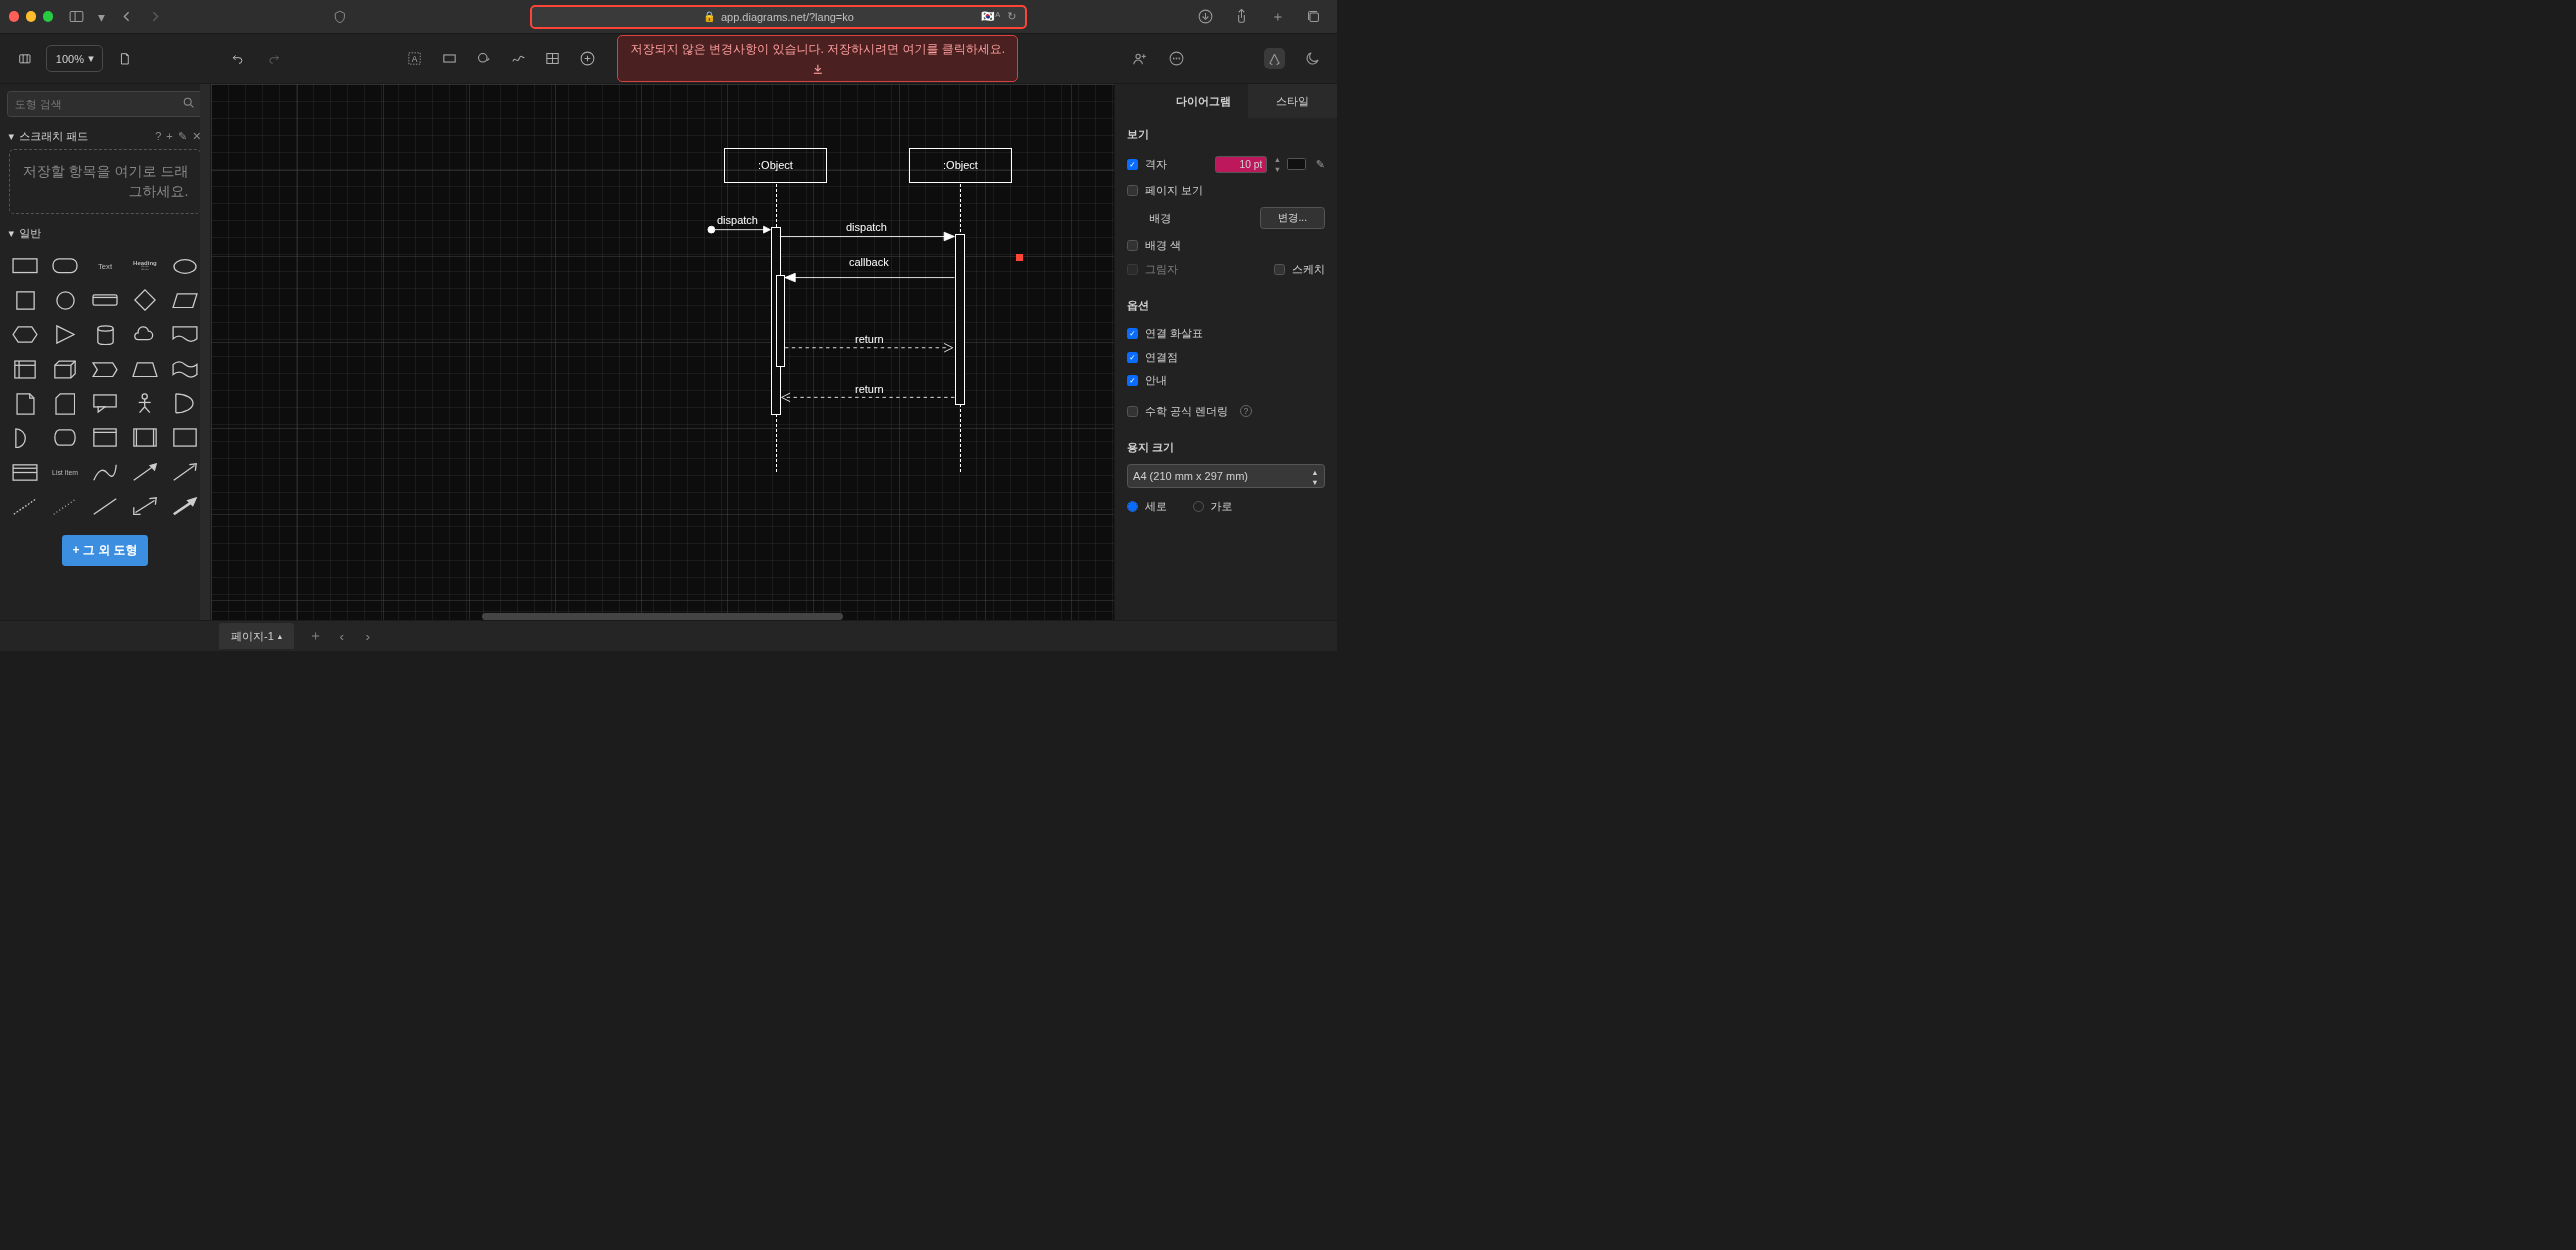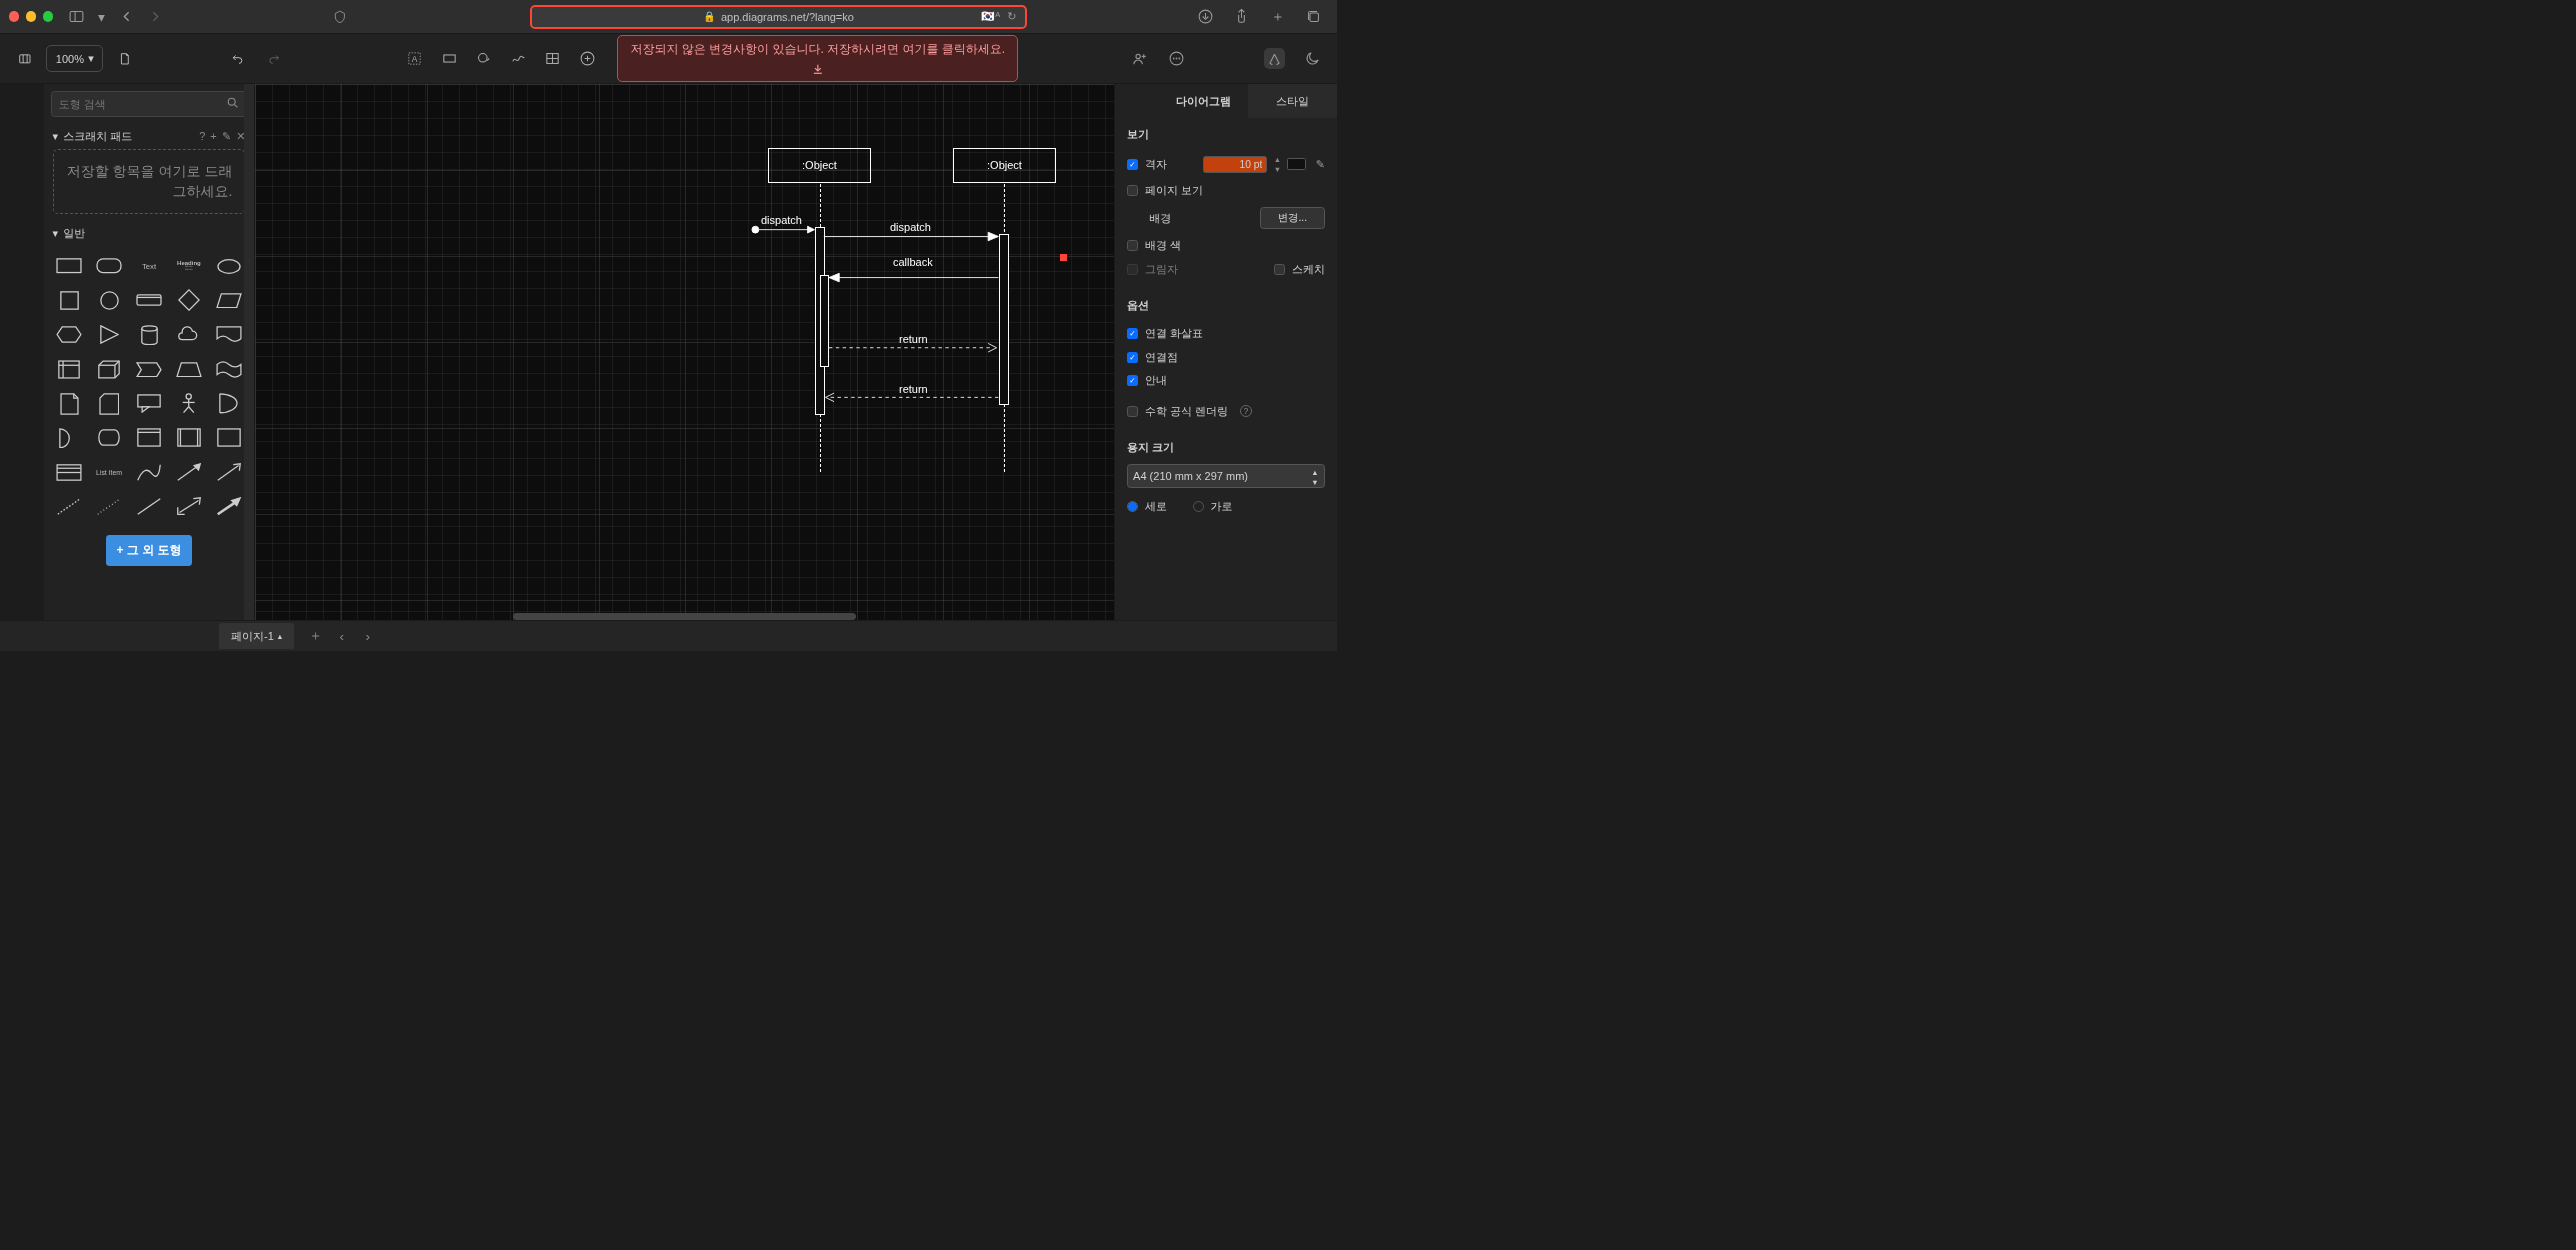--- a/index.html
+++ b/index.html
@@ -24,21 +24,21 @@
     .app-toolbar { height: 50px; background: #222; display: flex; align-items: center; padding: 0 10.3px; border-bottom: 0.9px solid #1a1a1a; }
     .toolbar-btn { background: transparent; border: 0.9px solid #4a4a4a; height: 27px; padding: 0 8.6px; border-radius: 5.1px; color: #d0d0d0; display: flex; align-items: center; gap: 4.3px; margin-right: 6.9px; cursor: pointer; font-size: 11px; }
     .toolbar-btn.icon-only { width: 29px; padding: 0; justify-content: center; border: none; }
     .toolbar-spacer { flex: 1; }
     .toolbar-center { display: flex; gap: 8.6px; align-items: center; }
     .toolbar-center .tc { width: 26px; height: 26px; display: flex; align-items: center; justify-content: center; color: #aaa; cursor: pointer; }
     .save-notice { background: rgba(170, 30, 30, 0.3); border: 0.9px solid #dd4040; padding: 4.3px 12px; border-radius: 5.1px; color: #ff9e9e; font-size: 12px; margin-left: 17px; display: flex; align-items: center; gap: 5.1px; cursor: pointer; flex-direction: column; }
     .toolbar-right-icons { display: flex; gap: 8.6px; margin-left: auto; align-items: center; color: #aaa; }
     
     
-    .main { display: flex; height: calc(100% - 34px - 50px - 31px); padding-left: 44px; }
+    .main { display: flex; height: calc(100% - 34px - 50px - 31px); }
     
     
     .left-sidebar { width: 211px; background: #222; display: flex; flex-direction: column; border-right: 0.9px solid #1a1a1a; position: relative; }
     .search-shapes { padding: 6.9px; }
     .search-input-wrap { background: #2e2e2e; border: 0.9px solid #444; border-radius: 3.4px; height: 26px; display: flex; align-items: center; padding: 0 6.9px; }
     .search-input-wrap input { background: transparent; border: none; color: #d0d0d0; flex: 1; outline: none; font-size: 11px; }
     .section-header { padding: 5.1px 8.6px; font-size: 11px; display: flex; align-items: center; gap: 5.1px; }
     .section-actions { margin-left: auto; display: flex; gap: 5.1px; color: #888; }
     .scratchpad { margin: 0 8.6px 6.9px 8.6px; border: 0.9px dashed #555; border-radius: 5.1px; padding: 12px; text-align: right; font-size: 14px; color: #888; line-height: 1.4; }
     .shapes-grid { padding: 4.3px 6.9px; display: grid; grid-template-columns: repeat(5, 1fr); gap: 3.4px; }
@@ -69,21 +69,21 @@
     
     .right-sidebar { width: 223px; background: #222; border-left: 0.9px solid #1a1a1a; overflow-y: auto; font-size: 11px; }
     .rt-tabs { display: flex; height: 34px; }
     .rt-tab { flex: 1; display: flex; align-items: center; justify-content: center; cursor: pointer; background: #2a2a2a; }
     .rt-tab.active { background: #222; border-bottom: none; font-weight: 600; margin-left: 44px; }
     .panel-section { padding: 8.6px 12px; }
     .panel-title { font-weight: 700; margin-bottom: 8.6px; }
     .ctrl-row { display: flex; align-items: center; padding: 4.3px 0; gap: 6.9px; }
     .chk { width: 11px; height: 11px; border-radius: 2.6px; background: #0a6cff; display: flex; align-items: center; justify-content: center; color: #fff; font-size: 7.7px; }
     .chk.unchecked { background: #333; border: 0.9px solid #555; }
-    .num-input { width: 64px; background: #c2410c; border: 0.9px solid #555; color: #d0d0d0; padding: 1.7px 3.4px; border-radius: 2.6px; text-align: right; font-size: 10.3px; }
+    .num-input { width: 52px; background: #be185d; border: 0.9px solid #555; color: #d0d0d0; padding: 1.7px 3.4px; border-radius: 2.6px; text-align: right; font-size: 10.3px; }
     .color-swatch { width: 19px; height: 12px; background: #111; border: 0.9px solid #555; border-radius: 1.7px; }
     .pencil-mini { margin-left: 3.4px; color: #999; }
     .btn-wide { background: #333; border: 0.9px solid #555; padding: 3.4px 17px; border-radius: 3.4px; cursor: pointer; font-size: 10.3px; color: #ddd; }
     .right-spacer { margin-left: auto; }
     .select-wide { width: 100%; background: #383838; border: 0.9px solid #555; color: #d0d0d0; padding: 5.1px; border-radius: 3.4px; font-size: 11px; position: relative; }
     .radio { width: 11px; height: 11px; border-radius: 50%; border: 0.9px solid #555; display: inline-block; position: relative; }
     .radio.checked { background: radial-gradient(circle, #0a6cff 4.3px, #333 4.3px); border: 0.9px solid #0a6cff; }
     .panel-btn { width: 100%; background: #333; border: 0.9px solid #555; padding: 5.1px; border-radius: 3.4px; cursor: pointer; color: #ddd; margin-bottom: 5.1px; font-size: 11px; }
     
     

